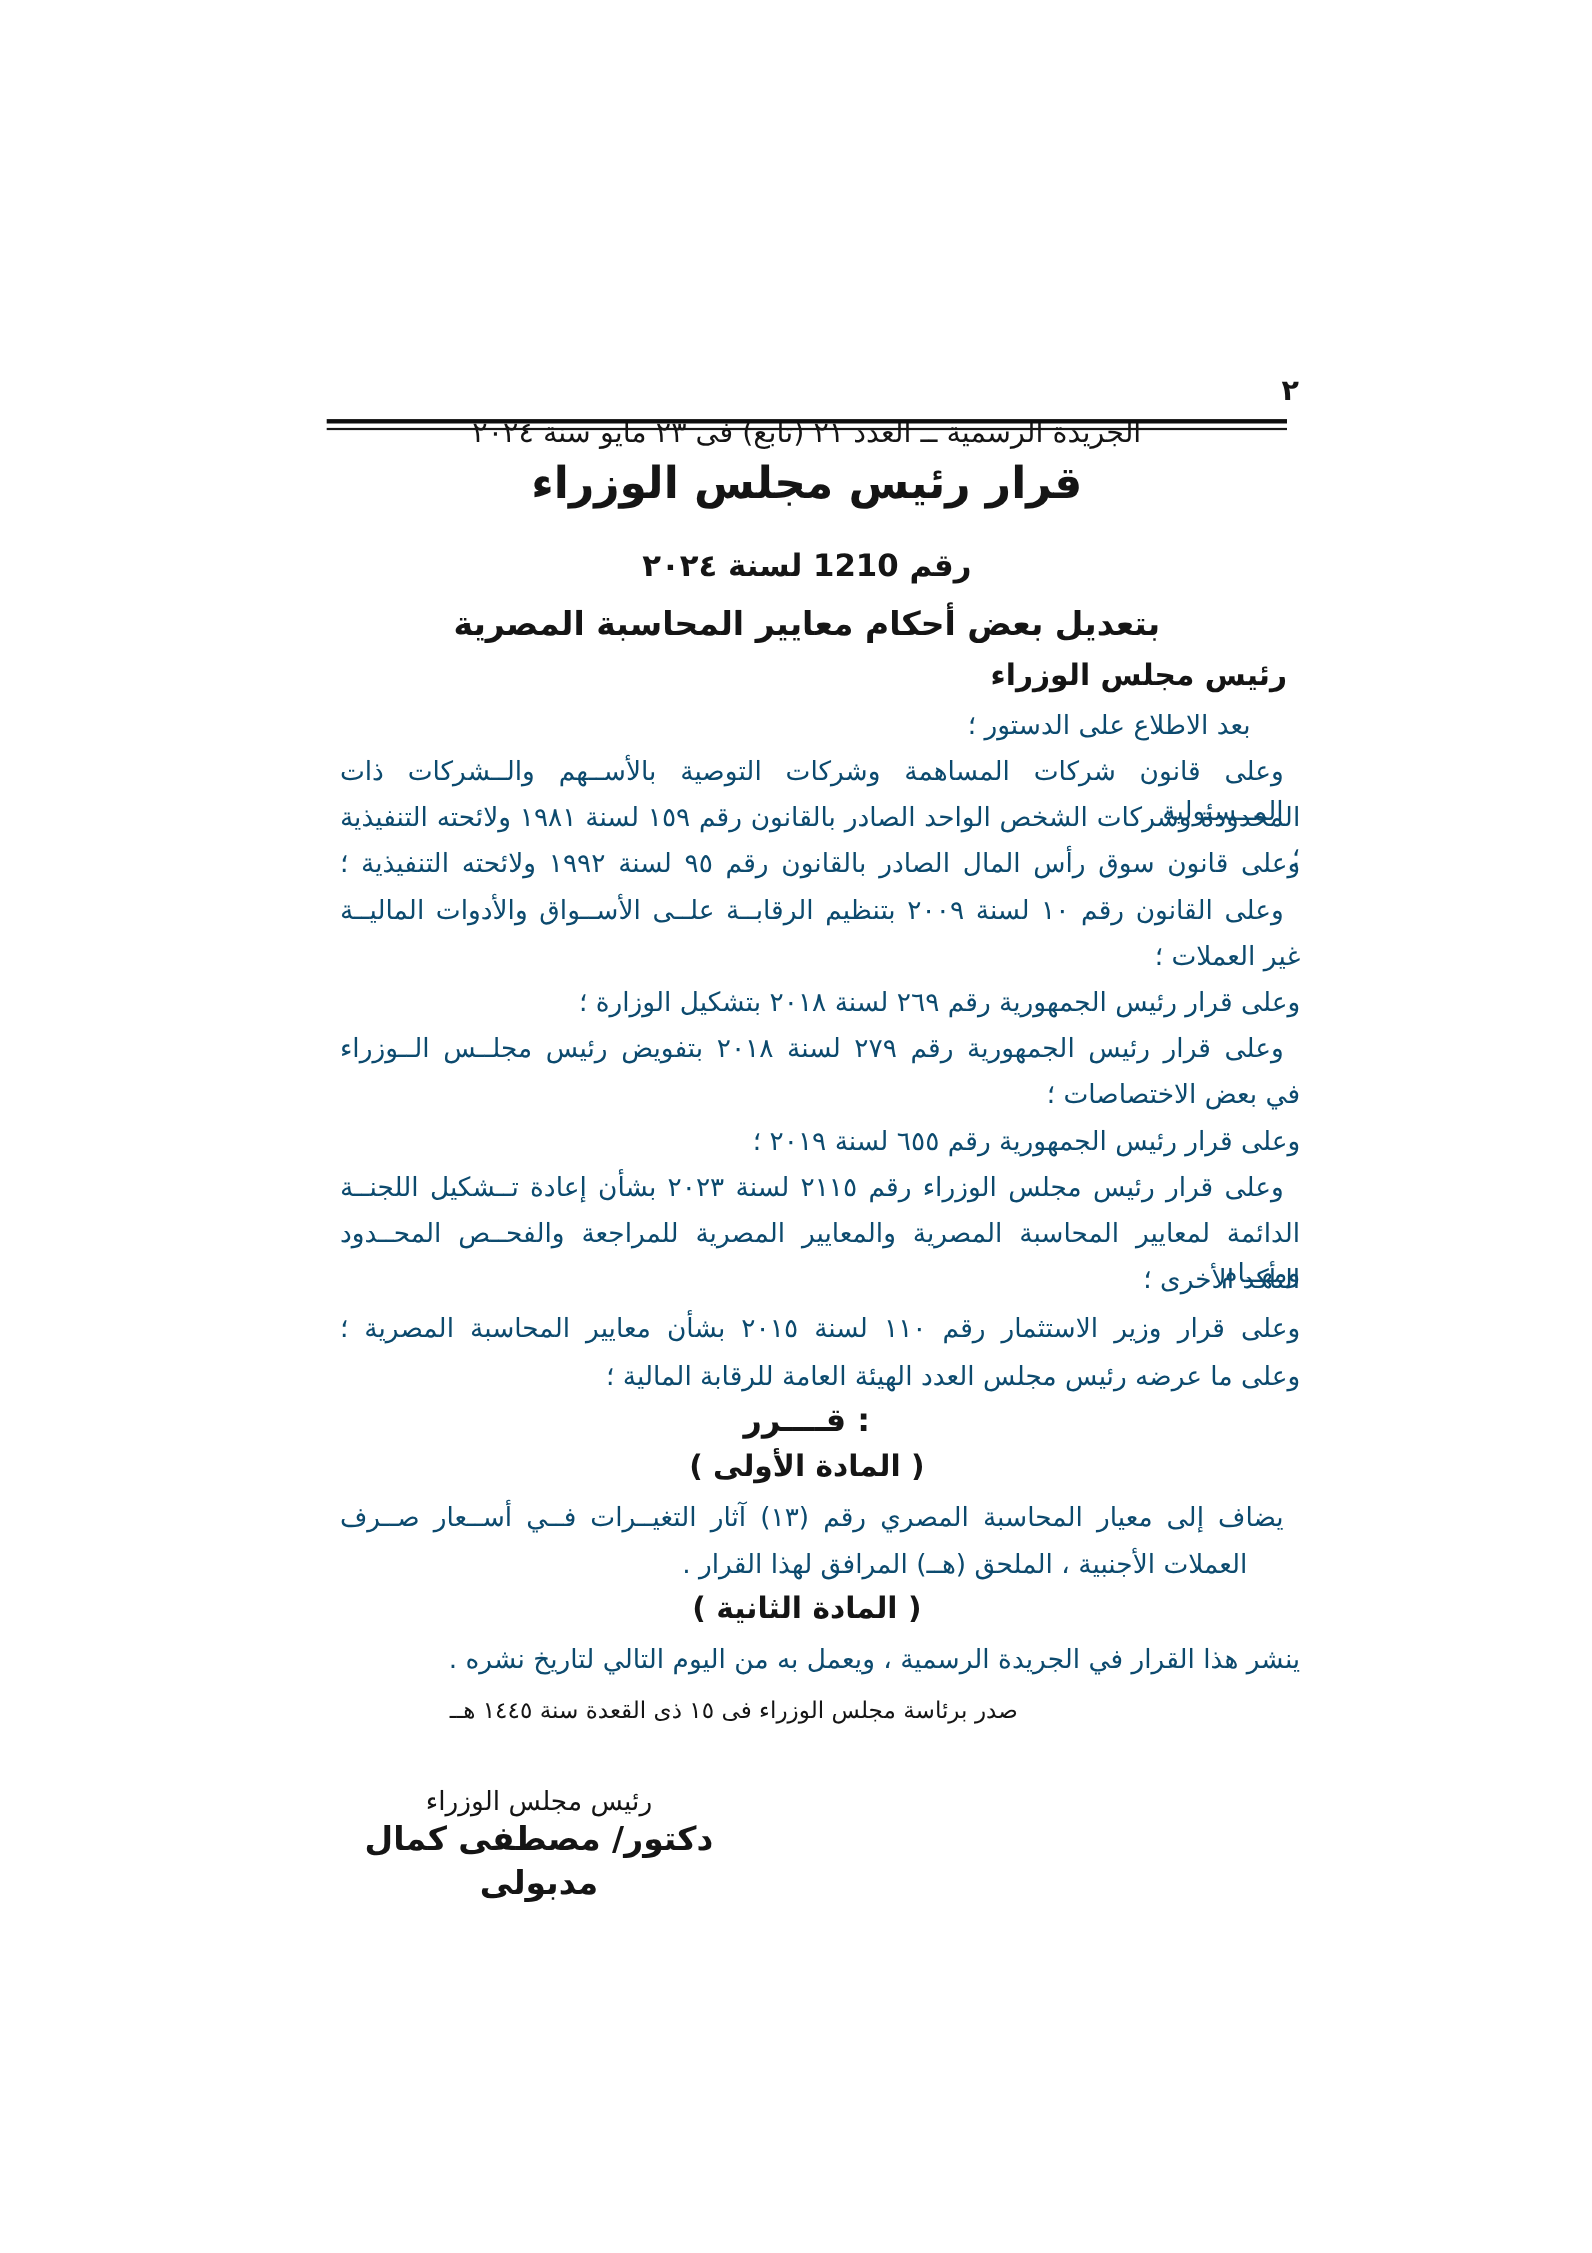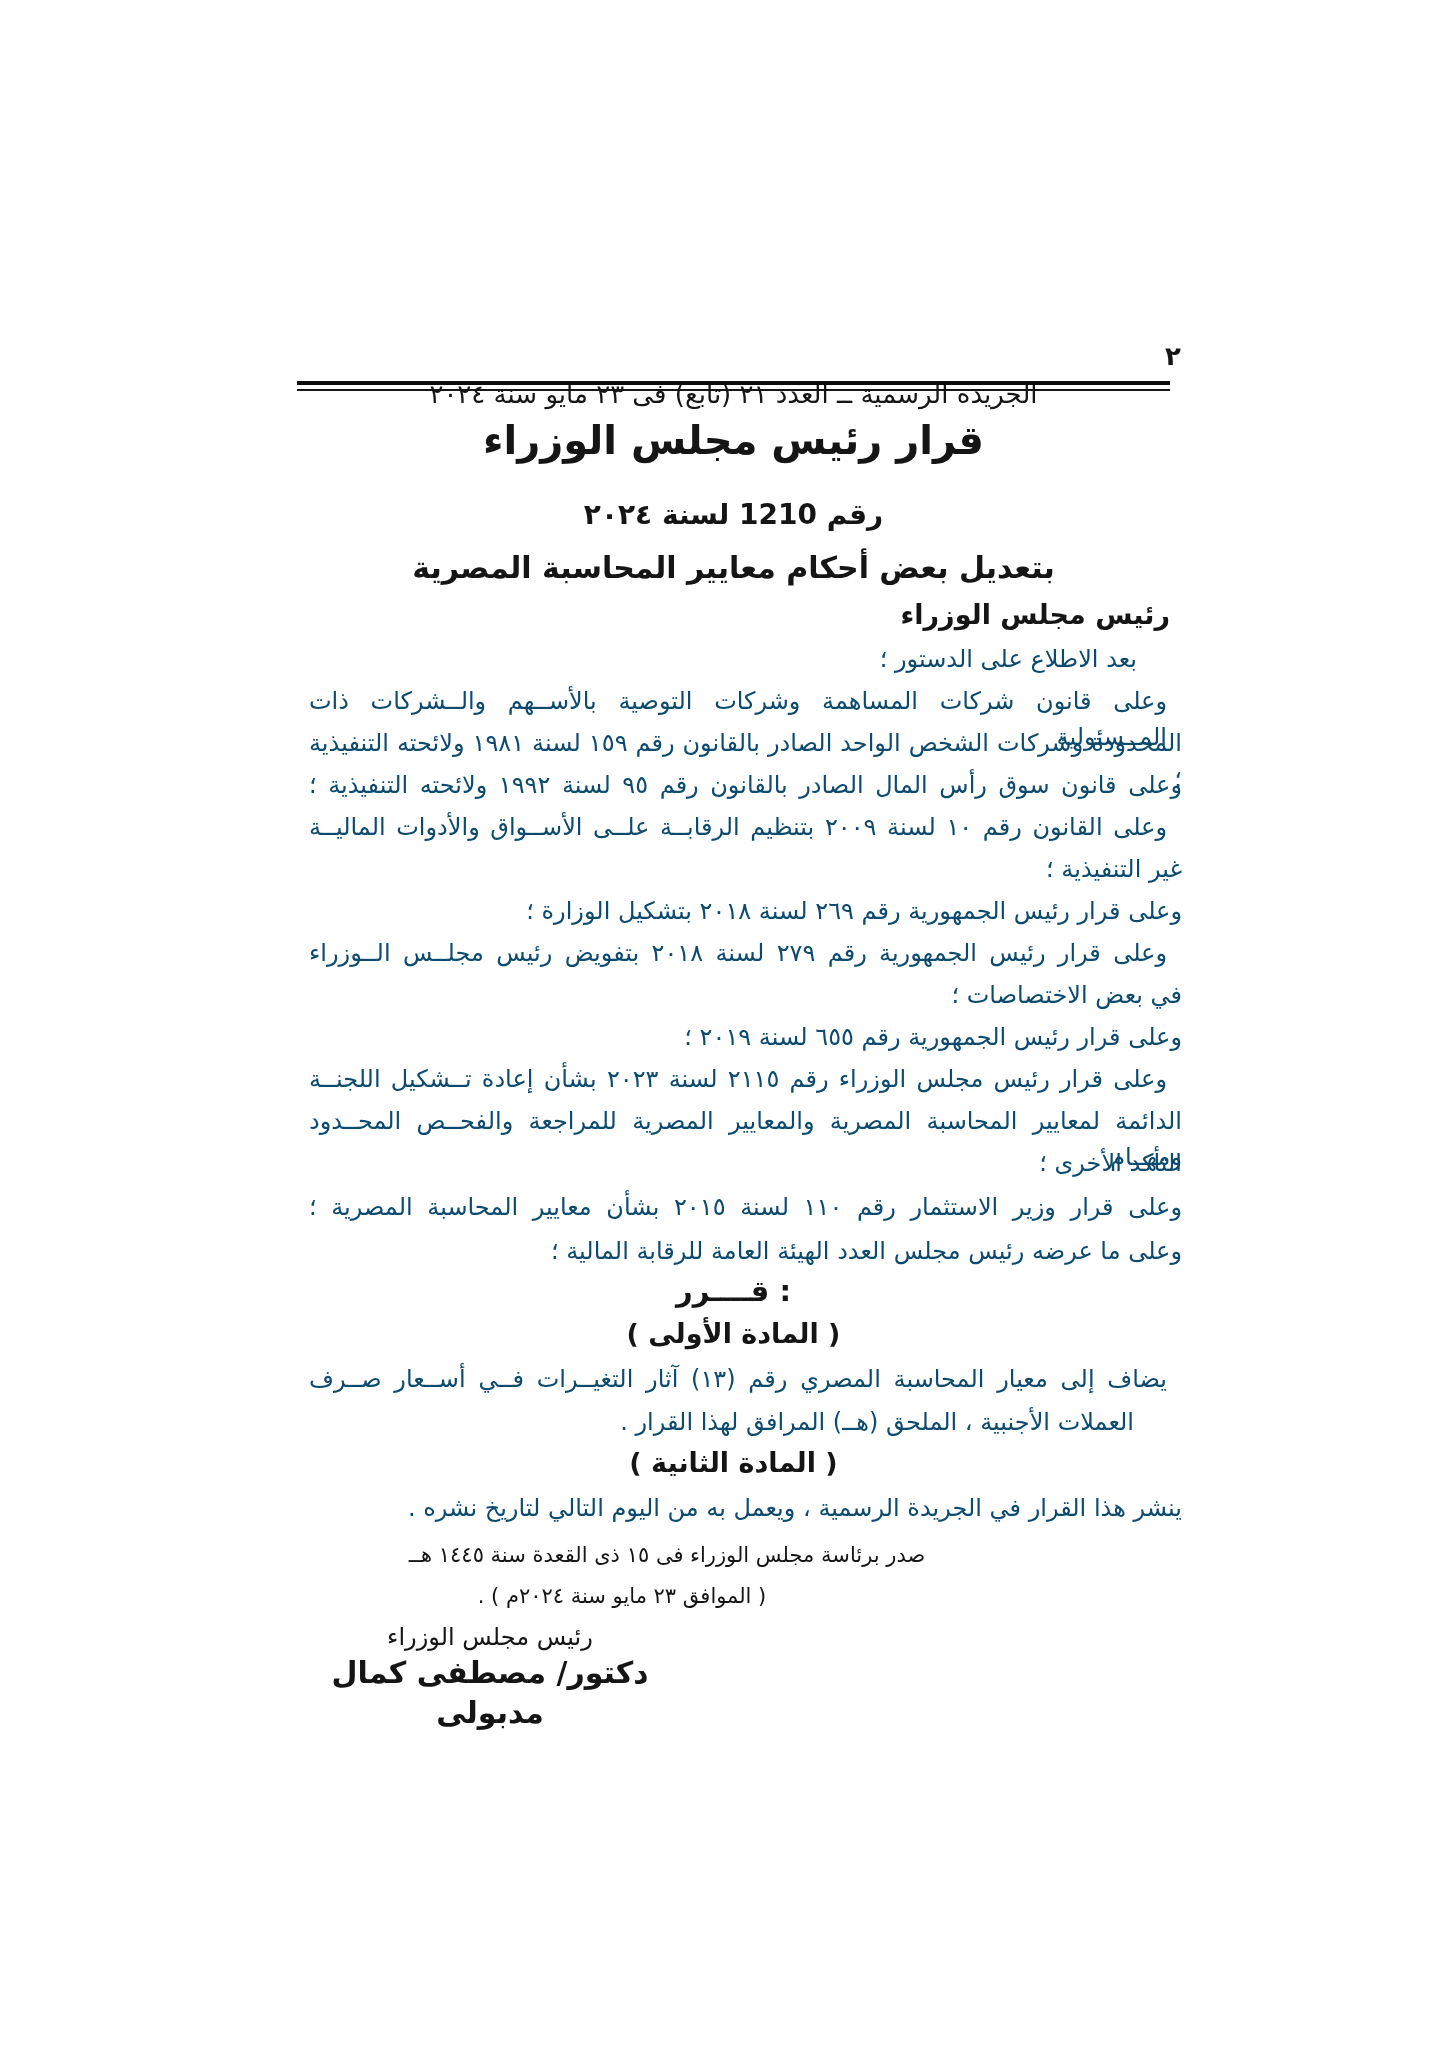--- a/index.html
+++ b/index.html
@@ -114,39 +114,38 @@
   <div class="abs doc-num">رقم 1210 لسنة ٢٠٢٤</div>
   <div class="abs doc-subject">بتعديل بعض أحكام معايير المحاسبة المصرية</div>
 
   <div class="abs pm-heading">رئيس مجلس الوزراء</div>
 
   <div class="line rt ind45" style="top:641px">بعد الاطلاع على الدستور ؛</div>
   <div class="line jf ind15" style="top:683px">وعلى قانون شركات المساهمة وشركات التوصية بالأســهم والــشركات ذات المــسئولية</div>
   <div class="line jf" style="top:725px">المحدودة وشركات الشخص الواحد الصادر بالقانون رقم ١٥٩ لسنة ١٩٨١ ولائحته التنفيذية ؛</div>
   <div class="line jf" style="top:767px">وعلى قانون سوق رأس المال الصادر بالقانون رقم ٩٥ لسنة ١٩٩٢ ولائحته التنفيذية ؛</div>
   <div class="line jf ind15" style="top:809px">وعلى القانون رقم ١٠ لسنة ٢٠٠٩ بتنظيم الرقابــة علــى الأســواق والأدوات الماليــة</div>
-  <div class="line rt" style="top:851px">غير التنفيذية ؛</div>
+  <div class="line rt" style="top:851px">غير العملات ؛</div>
   <div class="line rt" style="top:893px">وعلى قرار رئيس الجمهورية رقم ٢٦٩ لسنة ٢٠١٨ بتشكيل الوزارة ؛</div>
   <div class="line jf ind15" style="top:935px">وعلى قرار رئيس الجمهورية رقم ٢٧٩ لسنة ٢٠١٨ بتفويض رئيس مجلــس الــوزراء</div>
   <div class="line rt" style="top:977px">في بعض الاختصاصات ؛</div>
   <div class="line rt" style="top:1019px">وعلى قرار رئيس الجمهورية رقم ٦٥٥ لسنة ٢٠١٩ ؛</div>
   <div class="line jf ind15" style="top:1061px">وعلى قرار رئيس مجلس الوزراء رقم ٢١١٥ لسنة ٢٠٢٣ بشأن إعادة تــشكيل اللجنــة</div>
   <div class="line jf" style="top:1103px">الدائمة لمعايير المحاسبة المصرية والمعايير المصرية للمراجعة والفحــص المحــدود ومهــام</div>
   <div class="line rt" style="top:1145px">التأكد الأخرى ؛</div>
   <div class="line jf" style="top:1189px">وعلى قرار وزير الاستثمار رقم ١١٠ لسنة ٢٠١٥ بشأن معايير المحاسبة المصرية ؛</div>
   <div class="line rt" style="top:1233px">وعلى ما عرضه رئيس مجلس العدد الهيئة العامة للرقابة المالية ؛</div>
 
   <div class="abs qarar">قــــرر :</div>
 
   <div class="abs article-heading art1">( المادة الأولى )</div>
   <div class="line jf ind15" style="top:1361px">يضاف إلى معيار المحاسبة المصري رقم (١٣) آثار التغيــرات فــي أســعار صــرف</div>
   <div class="line rt ind48" style="top:1404px">العملات الأجنبية ، الملحق (هــ) المرافق لهذا القرار .</div>
 
   <div class="abs article-heading art2">( المادة الثانية )</div>
   <div class="line rt" style="top:1490px">ينشر هذا القرار في الجريدة الرسمية ، ويعمل به من اليوم التالي لتاريخ نشره .</div>
 
   <div class="abs issuance-1">صدر برئاسة مجلس الوزراء فى ١٥ ذى القعدة سنة ١٤٤٥ هــ</div>
-  <div class="abs issuance-2">( الموافق ٢٣ مايو سنة ٢٠٢٤م ) .</div>
 
   <div class="abs sig-title">رئيس مجلس الوزراء</div>
   <div class="abs sig-name">دكتور/ مصطفى كمال مدبولى</div>
 
 </div>
 
 </body></html>

